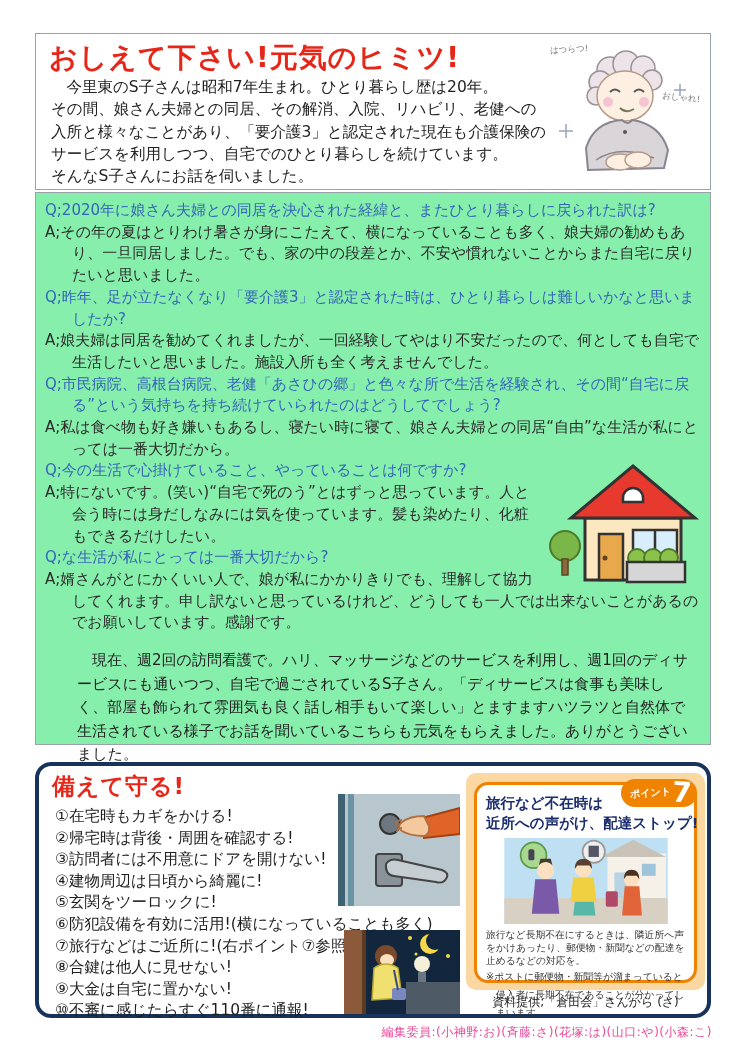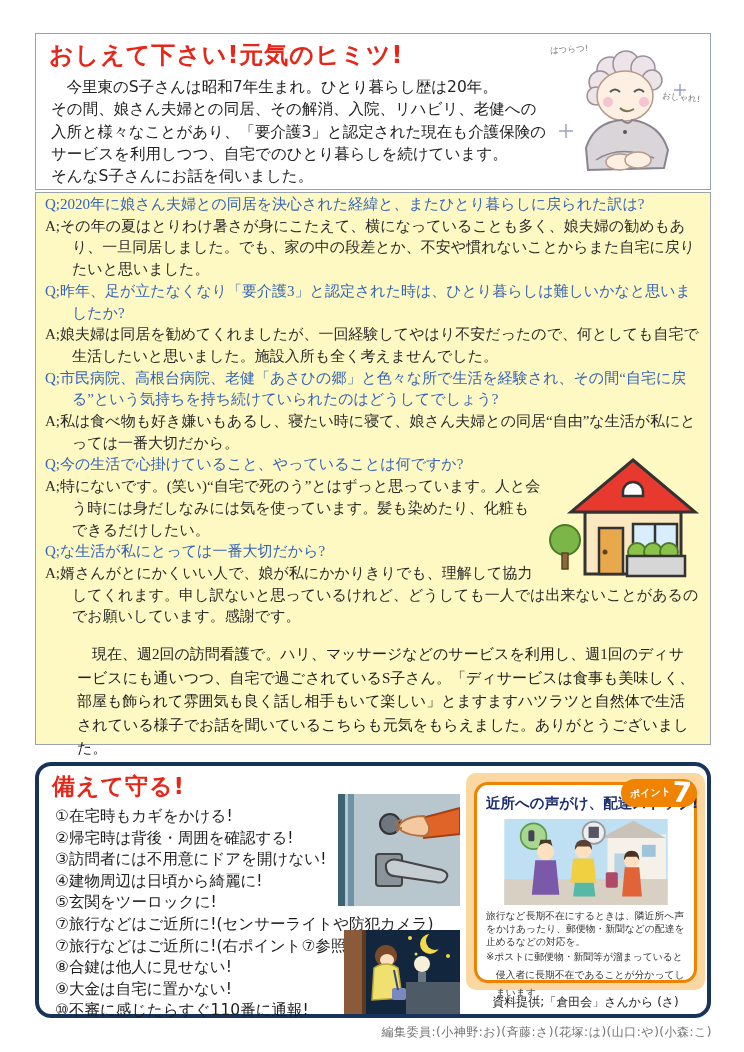--- a/index.html
+++ b/index.html
@@ -3,33 +3,33 @@
 <meta charset="utf-8">
 <style>
   * { margin:0; padding:0; box-sizing:border-box; }
   html,body { width:744px; height:1052px; background:#ffffff;
     font-family:"DejaVu Sans", sans-serif; }
   .page { position:relative; width:744px; height:1052px; background:#fff; overflow:hidden; }
 
   
   .intro-box { position:absolute; left:35px; top:33px; width:676px; height:157px;
     border:1px solid #9aa2aa; background:#fff; }
-  .page-title { position:absolute; left:13px; top:5px; font-size:24px; font-weight:bold;
+  .page-title { position:absolute; left:13px; top:5px; font-size:28px; font-weight:bold;
     color:#e62619; letter-spacing:1px; white-space:nowrap; }
   .intro-text { position:absolute; left:15px; top:42px; width:530px; font-size:15.5px;
     line-height:22.3px; color:#222; }
   .intro-text .first { text-indent:1em; }
   .grandma-wrap { position:absolute; right:4px; top:6px; width:158px; height:148px; }
   .grandma-note { position:absolute; font-size:8.5px; color:#777; white-space:nowrap; }
   .note-1 { left:2px; top:4px; transform:rotate(-4deg); }
   .note-2 { right:6px; top:52px; transform:rotate(6deg); }
 
   
   .qa-box { position:absolute; left:35px; top:192px; width:676px; height:553px;
-    border:1px solid #9aa2aa; background:#fef9c3; padding:1px 9px 0 9px;font-family:Liberation Serif, serif; }
+    border:1px solid #9aa2aa; background:#86efac; padding:7px 9px 0 9px; }
   .qa-line { font-size:15px; line-height:21.7px; padding-left:27px; text-indent:-27px; }
   .q-line { color:#3565b8; }
   .a-line { color:#2b2b2b; }
   .house-wrap { float:right; width:152px; height:128px; margin:0 0 2px 8px; }
   .closing { margin:15px 6px 0 32px; font-size:15px; line-height:23.5px; color:#222;
     text-indent:1em; }
   .closing-sign { text-align:right; font-size:13px; color:#333; margin-right:6px; }
 
   
   .safety-box { position:absolute; left:35px; top:762px; width:676px; height:256px;
@@ -54,21 +54,21 @@
   .badge-number { color:#fff; font-size:28px; font-weight:bold; line-height:26px;
     margin-left:1px; transform:rotate(4deg); }
   .neighbors-wrap { width:100%; height:86px; margin-top:5px; }
   .point-body { font-size:9.8px; line-height:13.2px; color:#333; margin-top:4px; }
   .point-note { font-size:9.8px; line-height:18px; color:#333; padding-left:1em;
     text-indent:-1em; }
   .credit-line { position:absolute; left:427px; top:228px; width:239px; text-align:center;
     font-size:12px; color:#222; white-space:nowrap; }
 
   .footer-line { position:absolute; left:0; top:1024px; width:712px; text-align:right;
-    font-size:12px; color:#737373; letter-spacing:0.5px;padding-left:24px; }
+    font-size:12px; color:#ec4899; letter-spacing:0.5px;padding-left:24px; }
 
   svg { display:block; width:100%; height:100%; }
 </style>
 </head>
 <body>
 
 <div class="page">
 
   <section class="intro-box">
     <h1 class="page-title">おしえて下さい!元気のヒミツ!</h1>
@@ -145,21 +145,21 @@
   </section>
 
   <section class="safety-box">
     <h2 class="safety-title">備えて守る!</h2>
     <ul class="safety-list">
       <li>①在宅時もカギをかける!</li>
       <li>②帰宅時は背後・周囲を確認する!</li>
       <li>③訪問者には不用意にドアを開けない!</li>
       <li>④建物周辺は日頃から綺麗に!</li>
       <li>⑤玄関をツーロックに!</li>
-      <li>⑦旅行などはご近所に!(センサーライトや防犯カメラ)</li>
+      <li>⑥防犯設備を有効に活用!(横になっていることも多く)</li>
       <li>⑦旅行などはご近所に!(右ポイント⑦参照)</li>
       <li>⑧合鍵は他人に見せない!</li>
       <li>⑨大金は自宅に置かない!</li>
       <li>⑩不審に感じたらすぐ110番に通報!</li>
     </ul>
 
     <div class="doorlock-wrap">
       <svg viewBox="0 0 122 112">
         <rect x="0" y="0" width="122" height="112" fill="#b8c6ce"></rect>
         <rect x="0" y="0" width="7" height="112" fill="#3e6272"></rect>
@@ -195,20 +195,21 @@
         <line x1="50" y1="40" x2="54" y2="60" stroke="#3c4a78" stroke-width="2"></line>
       </svg>
     </div>
 
     <div class="point-panel">
       <div class="point-card">
         <div class="point-badge">
           <span class="badge-label">ポイント</span>
           <span class="badge-number">7</span>
         </div>
+        <div class="point-title">旅行など不在時は</div>
         <div class="point-title">近所への声がけ、配達ストップ!</div>
         <div class="neighbors-wrap">
           <svg viewBox="0 0 190 100">
             <rect x="0" y="0" width="190" height="100" fill="#bfe0f2"></rect>
             <polygon points="120,18 188,18 188,70 120,70" fill="#f6f1e8"></polygon>
             <polygon points="112,22 150,2 188,22" fill="#c8c2b8"></polygon>
             <rect x="160" y="30" width="16" height="14" fill="#9ec4dc"></rect>
             <rect x="128" y="40" width="22" height="30" fill="#b8d4e4"></rect>
             <rect x="0" y="70" width="190" height="30" fill="#d8d0c2"></rect>
             <circle cx="34" cy="20" r="15" fill="#a8d890" stroke="#5a9a4a" stroke-width="2"></circle>

